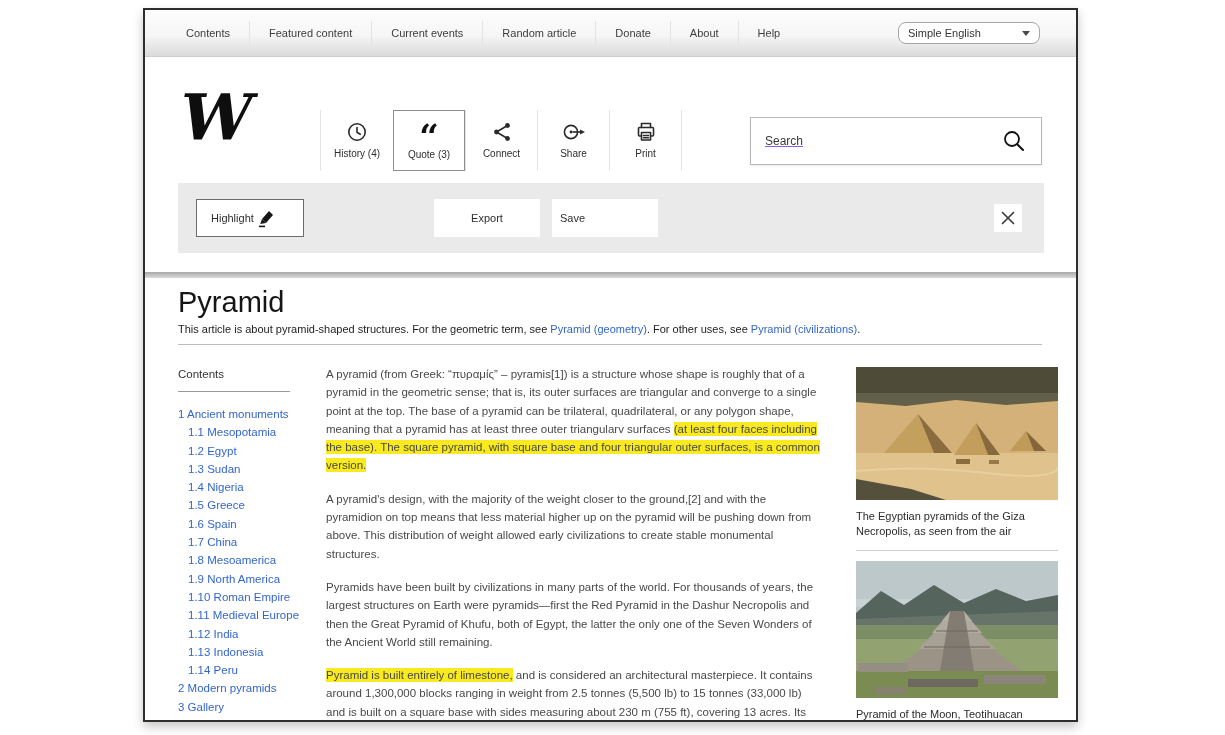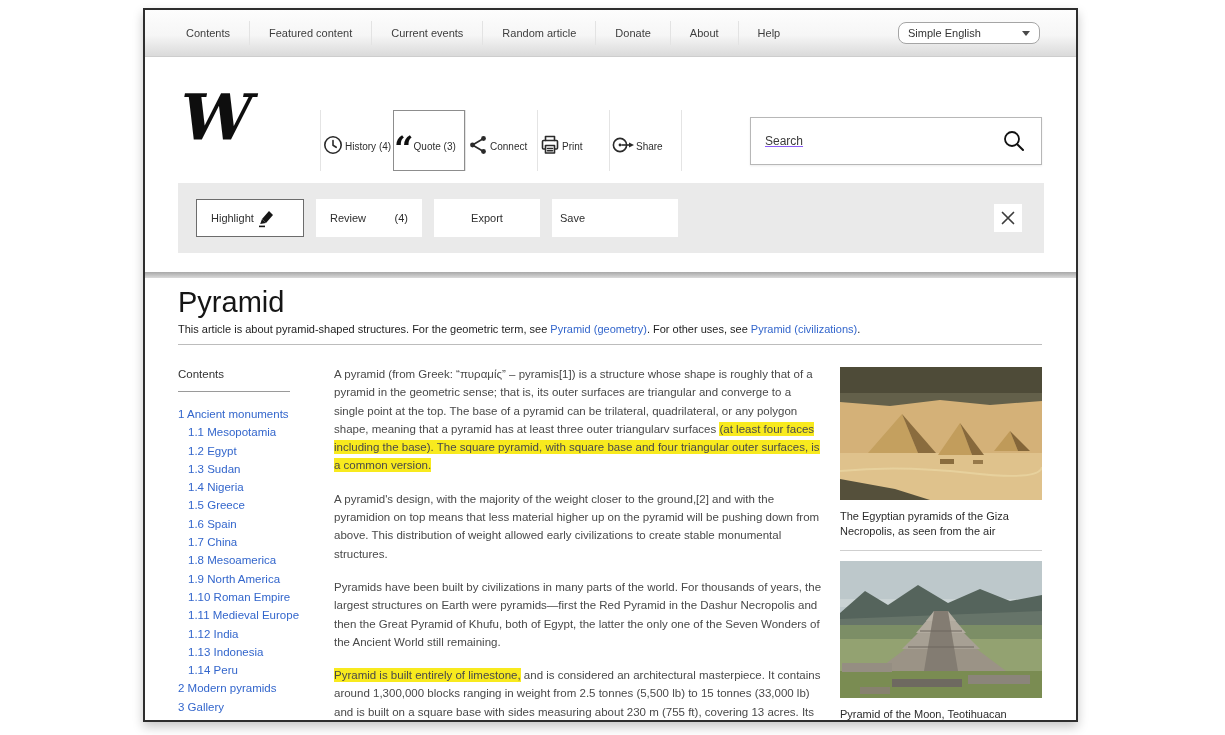--- a/index.html
+++ b/index.html
@@ -20,21 +20,21 @@
                  border:1px solid #a5a5a5; border-radius:8px; display:flex; align-items:center;
                  justify-content:space-between; font-size:11px; color:#333; padding:0 9px; cursor:pointer; }
   .caret { width:0; height:0; border-left:4px solid transparent; border-right:4px solid transparent;
            border-top:5px solid #4a4a4a; }
 
   
   .logo { position:absolute; left:36px; top:76px; font-family:"DejaVu Serif","Liberation Serif",serif;
           font-style:italic; font-weight:bold; font-size:64px; line-height:1; color:#0e0e0e; cursor:pointer; }
   .tools { position:absolute; left:175px; top:100px; height:61px; display:flex;
            border-left:1px solid #e4e4e4; border-right:1px solid #e4e4e4; }
-  .tool { width:72px; display:flex; flex-direction:row; align-items:center; padding-top:8px; cursor:pointer; }
+  .tool { width:72px; display:flex; flex-direction:column; align-items:center; padding-top:8px; cursor:pointer; }
   .tool + .tool { border-left:1px solid #e4e4e4; }
   .tool.selected { border:1px solid #8d8d8d; background:#fff; }
   .ticon { height:27px; display:flex; align-items:center; justify-content:center; }
   .tlabel { font-size:10px; color:#2e2e2e; margin-top:3px; white-space:nowrap; }
   .quote-glyph { font-family:"DejaVu Serif", serif; font-weight:bold; font-size:34px; line-height:1;
                  color:#101010; display:block; height:27px; }
 
   .search-box { position:absolute; left:605px; top:107px; width:292px; height:48px; background:#fff;
                 border:1px solid #b7b7b7; box-shadow:0 1px 2px rgba(0,0,0,.08);
                 display:flex; align-items:center; padding:0 14px; }
@@ -42,21 +42,21 @@
                   font-family:"Liberation Sans", sans-serif;text-decoration:underline; }
   .search-input::placeholder { color:#3b3b3b; opacity:1; }
 
   
   .band { position:absolute; left:33px; top:173px; width:866px; height:70px; background:#eaeaea; }
   .btn { position:absolute; top:16px; height:38px; background:#fff; display:flex; align-items:center;
          font-size:11px; color:#2e2e2e; padding:0 14px; cursor:pointer; }
   .btn-highlight { left:18px; width:108px; border:1px solid #6c6c6c; }
   .btn-review { left:138px; width:106px; justify-content:space-between; }
   .btn-export { left:256px; width:106px;justify-content:center; }
-  .btn-save { left:374px; width:126px;padding-left:8px; }
+  .btn-save { left:374px; width:106px;padding-left:8px; }
   .close-btn { position:absolute; left:816px; top:21px; width:28px; height:28px; background:#fff;
                display:flex; align-items:center; justify-content:center; cursor:pointer; }
 
   .section-divider { position:absolute; left:0; right:0; top:262px; height:6px;
                      background:linear-gradient(to bottom,#a8a8a8,#dadada); }
 
   
   .article { position:absolute; left:0; top:268px; right:0; bottom:0; background:#fff; }
   .page-title { position:absolute; left:33px; top:8px; font-size:29px; font-weight:400; color:#151515; }
   .hatnote { position:absolute; left:33px; top:45px; font-size:11px; color:#222; white-space:nowrap; }
@@ -65,24 +65,24 @@
 
   .toc { position:absolute; left:33px; top:90px; width:142px; font-size:11.5px; }
   .toc-heading { color:#333; }
   .toc-rule { border-top:1px solid #9a9a9a; margin-top:11px; width:112px; }
   .toc-list { margin-top:13px; }
   .toc-item { color:#3366cc; line-height:18.3px; cursor:pointer; white-space:nowrap; }
   .toc-item.lvl2 { padding-left:10px; }
 
   .body-text { position:absolute; left:177px; top:87px; width:500px; font-size:11.5px;
                line-height:18.3px; color:#494949; text-align:left; }
-  .body-text p { margin:0 0 15px 12px; }
+  .body-text p { margin:0 0 15px 4px; }
   .hl { background:#f8ea1e; padding:1px 0; }
 
-  .figures { position:absolute; left:695px; top:89px; width:202px; }
+  .figures { position:absolute; left:711px; top:89px; width:202px; }
   .figure svg { display:block; width:202px; cursor:pointer; }
   .fig-caption { margin-top:9px; font-size:11px; line-height:14.5px; color:#2b2b2b; }
   .fig-divider { border-top:1px solid #cfcfcf; margin:12px 0 10px 0; }
 
   svg.line-icon { stroke:#2a2a2a; fill:none; stroke-width:1.6; stroke-linecap:round; stroke-linejoin:round; }
 </style>
 </head>
 <body>
 
 <div class="frame">
@@ -125,39 +125,39 @@
           <path d="M6.5 12 L17.5 5.5 M6.5 12 L17.5 18.5" stroke="#2a2a2a" stroke-width="1.6" fill="none"></path>
           <circle cx="6.5" cy="12" r="2.4" fill="#2a2a2a"></circle>
           <circle cx="17.5" cy="5.5" r="2.4" fill="#2a2a2a"></circle>
           <circle cx="17.5" cy="18.5" r="2.4" fill="#2a2a2a"></circle>
         </svg>
       </span>
       <span class="tlabel">Connect</span>
     </div>
     <div class="tool">
       <span class="ticon">
+        <svg width="26" height="24" viewBox="0 0 26 24">
+          <circle cx="10" cy="12" r="6.6" stroke="#2a2a2a" stroke-width="1.6" fill="none"></circle>
+          <circle cx="10" cy="12" r="1.4" fill="#2a2a2a"></circle>
+          <path d="M11.4 12 H19" stroke="#2a2a2a" stroke-width="1.6"></path>
+          <path d="M19 9.4 L24 12 L19 14.6 Z" fill="#2a2a2a"></path>
+        </svg>
+      </span>
+      <span class="tlabel">Share</span>
+    </div>
+    <div class="tool">
+      <span class="ticon">
         <svg class="line-icon" width="24" height="24" viewBox="0 0 24 24">
           <path d="M7.5 7.5 V3.5 H16.5 V7.5"></path>
           <rect x="4.5" y="7.5" width="15" height="8.5" rx="1"></rect>
           <rect x="7.5" y="12.5" width="9" height="7.5" fill="#fff"></rect>
           <path d="M9.5 15.5 H14.5 M9.5 17.8 H14.5"></path>
         </svg>
       </span>
       <span class="tlabel">Print</span>
-    </div>
-    <div class="tool">
-      <span class="ticon">
-        <svg width="26" height="24" viewBox="0 0 26 24">
-          <circle cx="10" cy="12" r="6.6" stroke="#2a2a2a" stroke-width="1.6" fill="none"></circle>
-          <circle cx="10" cy="12" r="1.4" fill="#2a2a2a"></circle>
-          <path d="M11.4 12 H19" stroke="#2a2a2a" stroke-width="1.6"></path>
-          <path d="M19 9.4 L24 12 L19 14.6 Z" fill="#2a2a2a"></path>
-        </svg>
-      </span>
-      <span class="tlabel">Share</span>
     </div>
   </div>
 
   <div class="search-box">
     <input class="search-input" type="text" placeholder="Search" style="">
     <span style="display:flex;">
       <svg width="26" height="26" viewBox="0 0 26 26">
         <circle cx="11" cy="11" r="7" stroke="#111" stroke-width="1.8" fill="none"></circle>
         <path d="M16.2 16.2 L22 22" stroke="#111" stroke-width="2" stroke-linecap="round"></path>
       </svg>
@@ -167,24 +167,20 @@
   <div class="band">
     <div class="btn btn-highlight">
       <span>Highlight</span>
       <span style="display:flex;">
         <svg width="22" height="22" viewBox="0 0 22 22">
           <path d="M8 12 L15 4 L19 8 L12 16 Z" fill="#161616"></path>
           <path d="M8 12 L6.2 17 L12 16 Z" fill="#161616"></path>
           <path d="M5 19.4 H11" stroke="#161616" stroke-width="1.6"></path>
         </svg>
       </span>
-    </div>
-    <div class="btn btn-review">
-      <span>Review</span>
-      <span>(4)</span>
     </div>
     <div class="btn btn-export">
       <span>Export</span>
     </div>
     <div class="btn btn-save">
       <span>Save</span>
     </div>
     <div class="close-btn">
       <span style="display:flex;">
         <svg width="16" height="16" viewBox="0 0 16 16">

